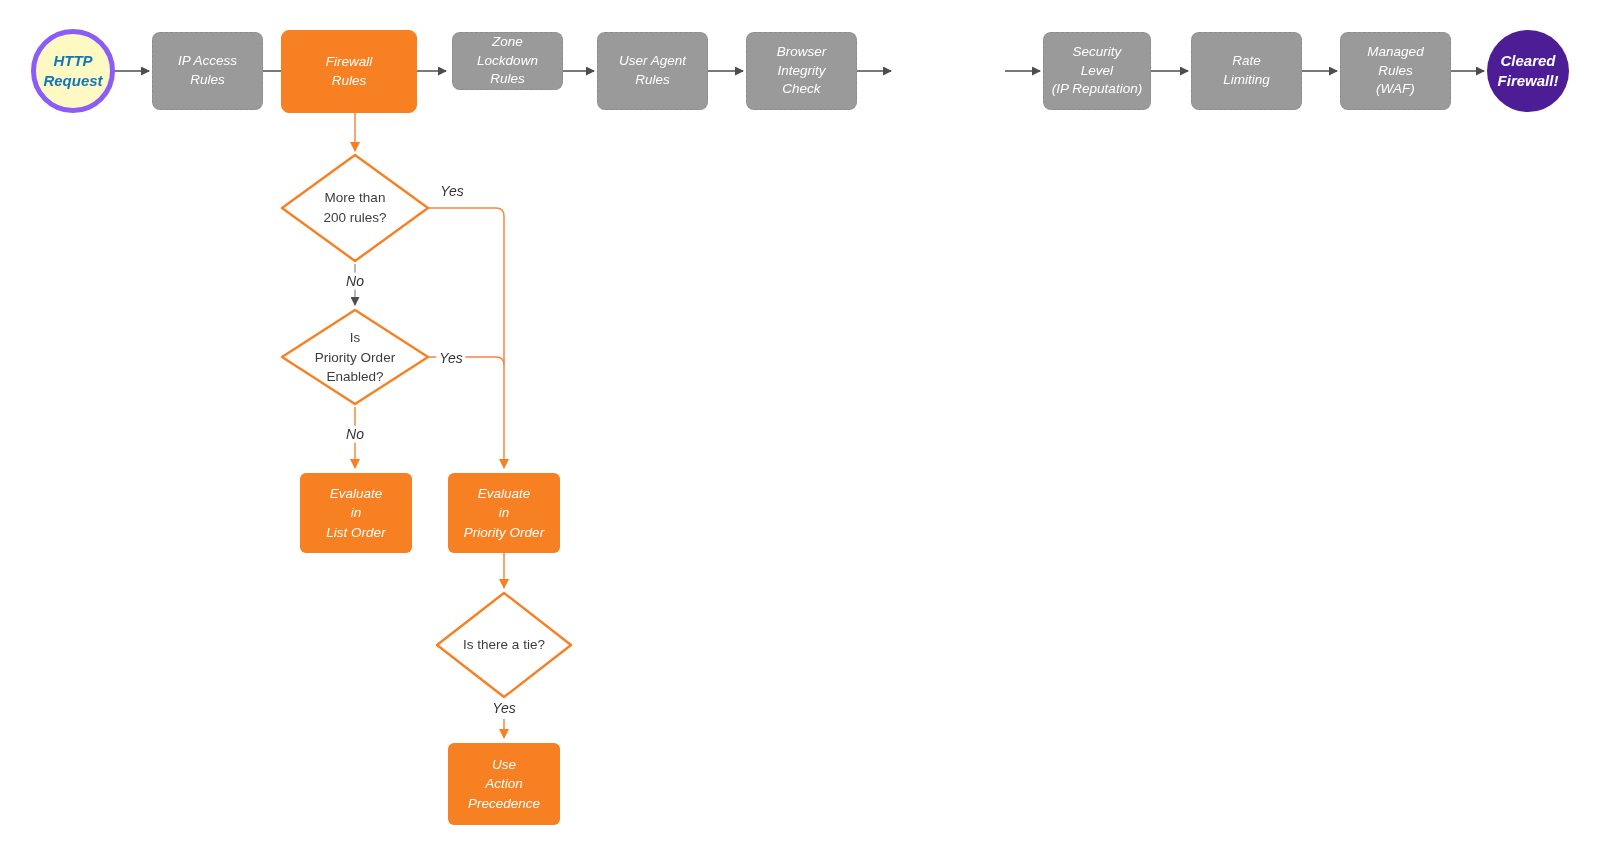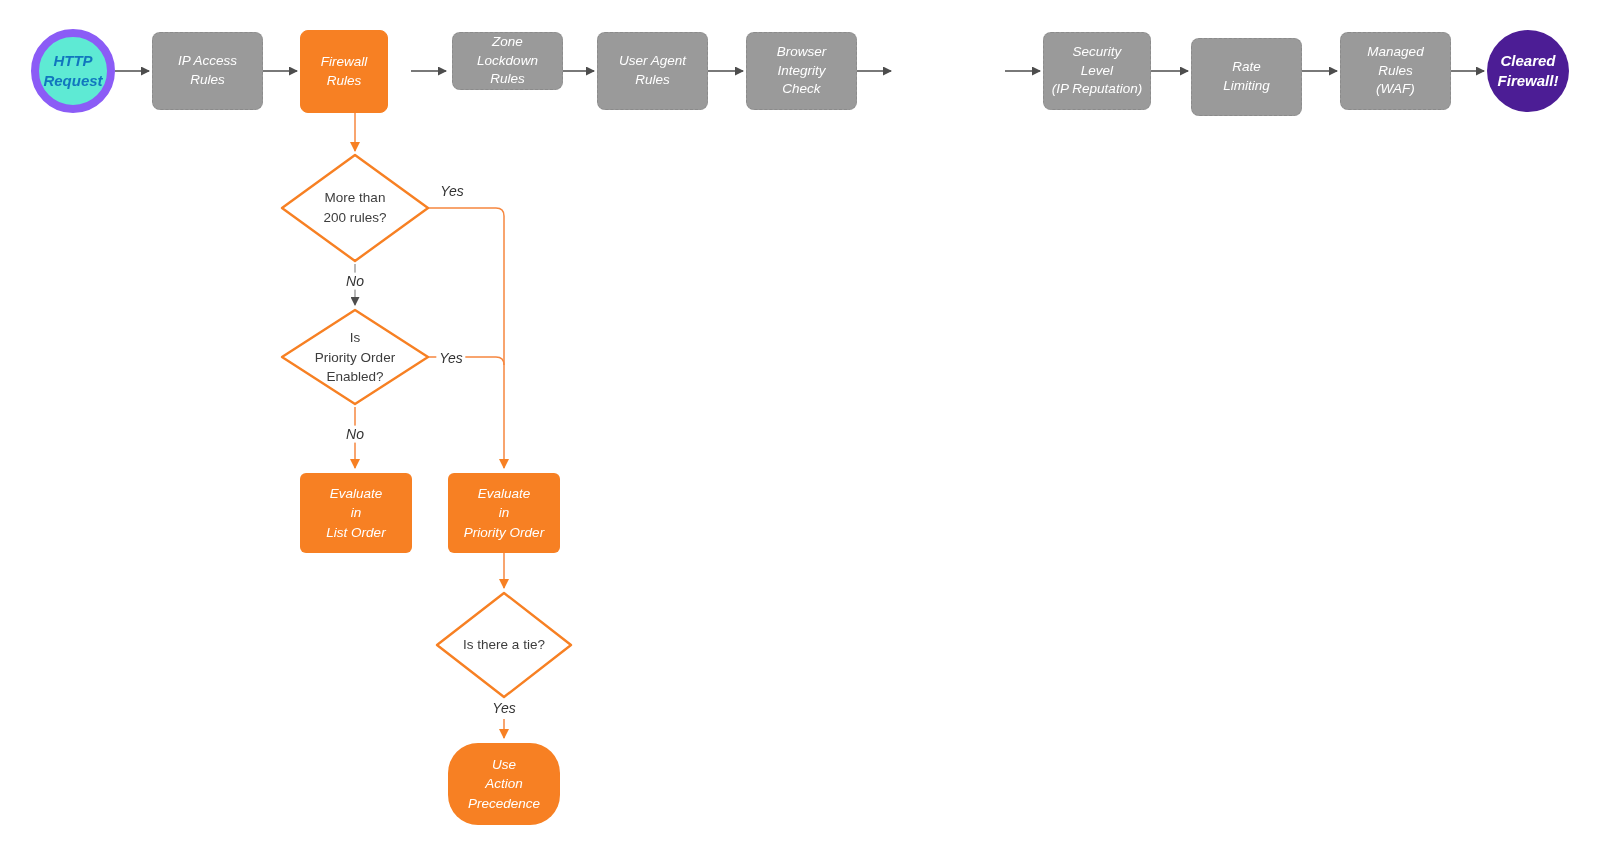--- a/index.html
+++ b/index.html
@@ -12,21 +12,21 @@
   .node {
     position:absolute; display:flex; align-items:center; justify-content:center;
     text-align:center; white-space:pre-line; box-sizing:border-box;
   }
   .stage {
     background:#9A9A9A; color:#ffffff; font-style:italic; font-size:13.5px;
     line-height:1.4; border-radius:8px; border:1px dashed #8b8b8b;
   }
   .stage.accent { background:#F78023; border:1px solid #F78023; }
   .terminal { border-radius:50%; font-weight:bold; font-style:italic; font-size:15px; line-height:1.35; }
-  .terminal.start { background:#5eead4; border:8px solid #8b5cf6; color:#1176BE; }
+  .terminal.start { background:#fef9c3; border:5px solid #8b5cf6; color:#1176BE; }
   .terminal.end   { background:#4c1d95; color:#ffffff; }
   .process {
     background:#F78023; color:#ffffff; font-style:italic; font-size:13.5px;
     line-height:1.45; border-radius:6px;
   }
   .diamond-label {
     position:absolute; transform:translate(-50%,-50%); color:#3d3d3d;
     font-size:13.5px; line-height:1.45; text-align:center; white-space:pre-line;
   }
   .edge-label {
@@ -76,40 +76,40 @@
     <path class="diamond" d="M355 310 L428 357 L355 404 L282 357 Z"></path>
     <path class="diamond" d="M504 593 L571 645 L504 697 L437 645 Z"></path>
   </svg>
 
   <div class="node terminal start" style="left:31px; top:29px; width:84px; height:84px;">HTTP
 Request</div>
 
   <div class="node stage" style="left:152px; top:32px; width:111px; height:78px;">IP Access
 Rules</div>
 
-  <div class="node stage accent" style="left:300px; top:30px; width:88px; height:83px;">Firewall
+  <div class="node stage accent" style="left:281px; top:30px; width:136px; height:83px;">Firewall
 Rules</div>
 
   <div class="node stage" style="left:452px; top:32px; width:111px; height:58px;">Zone
 Lockdown
 Rules</div>
 
   <div class="node stage" style="left:597px; top:32px; width:111px; height:78px;">User Agent
 Rules</div>
 
   <div class="node stage" style="left:746px; top:32px; width:111px; height:78px;">Browser
 Integrity
 Check</div>
 
 
   <div class="node stage" style="left:1043px; top:32px; width:108px; height:78px;">Security
 Level
 (IP Reputation)</div>
 
-  <div class="node stage" style="left:1191px; top:32px; width:111px; height:78px;margin-top:6px;">Rate
+  <div class="node stage" style="left:1191px; top:32px; width:111px; height:78px;">Rate
 Limiting</div>
 
   <div class="node stage" style="left:1340px; top:32px; width:111px; height:78px;">Managed
 Rules
 (WAF)</div>
 
   <div class="node terminal end" style="left:1487px; top:30px; width:82px; height:82px;">Cleared
 Firewall!</div>
 
   <div class="diamond-label" style="left:355px; top:208px;">More than
@@ -124,17 +124,17 @@
   <div class="edge-label" style="left:451px; top:358px;">Yes</div>
   <div class="edge-label" style="left:355px; top:434px;">No</div>
   <div class="edge-label" style="left:504px; top:708px;">Yes</div>
 
   <div class="node process" style="left:300px; top:473px; width:112px; height:80px;">Evaluate
 in
 List Order</div>
   <div class="node process" style="left:448px; top:473px; width:112px; height:80px;">Evaluate
 in
 Priority Order</div>
-  <div class="node process" style="left:448px; top:743px; width:112px; height:82px;border-radius:30px;">Use
+  <div class="node process" style="left:448px; top:743px; width:112px; height:82px;">Use
 Action
 Precedence</div>
 
 </div>
 
 </body></html>

